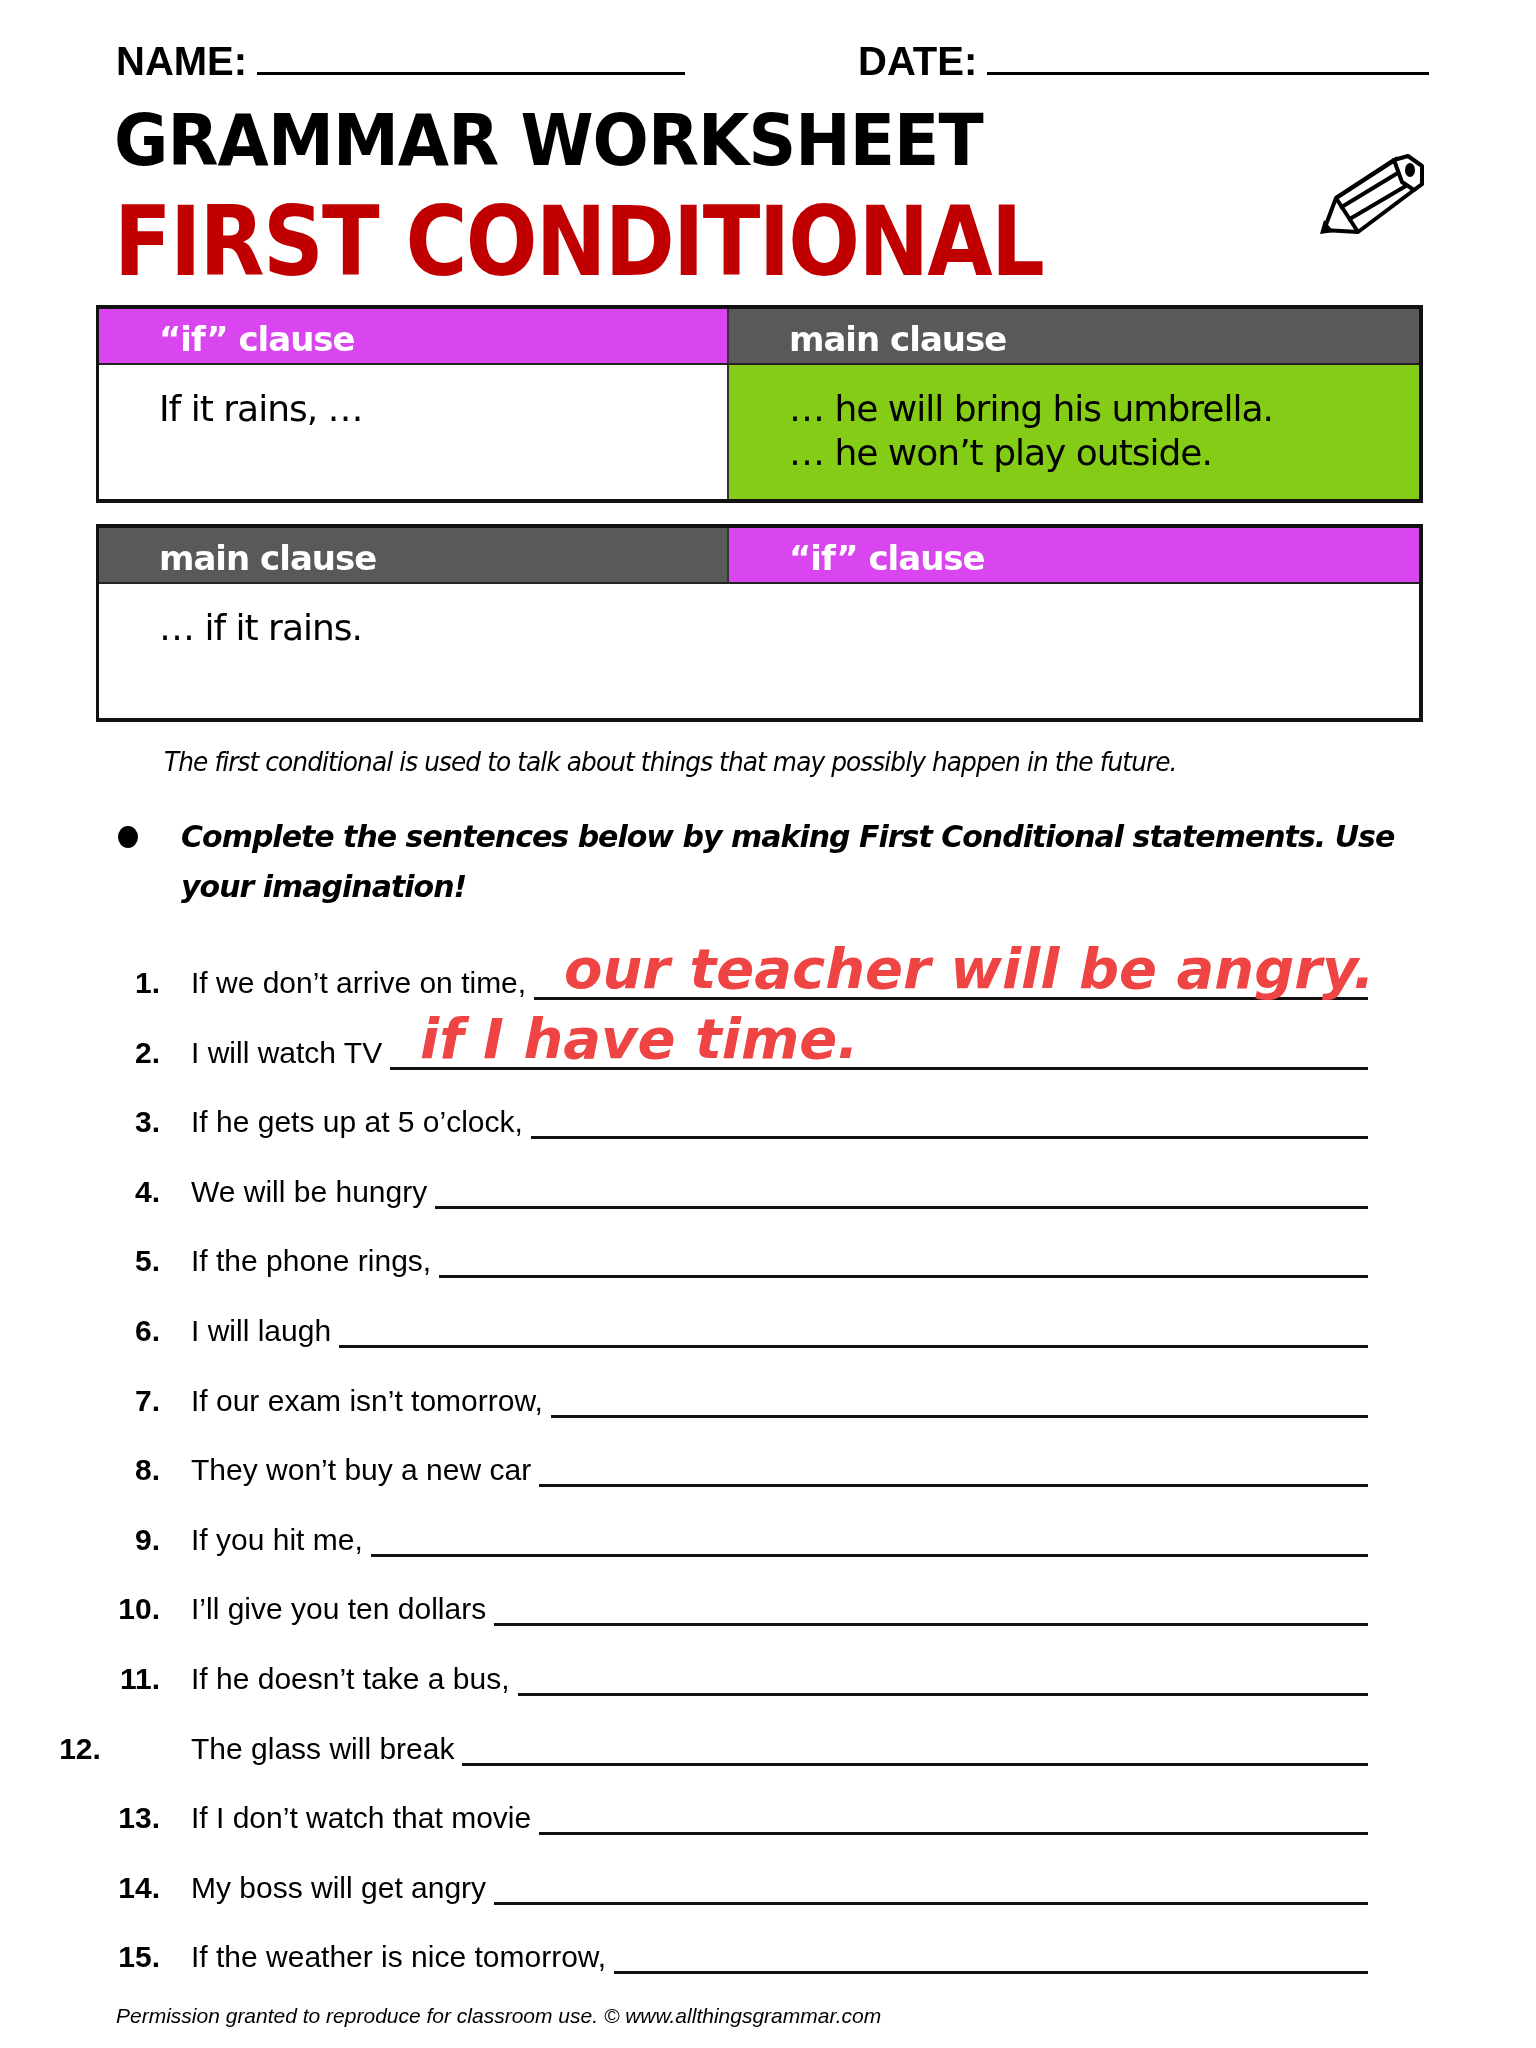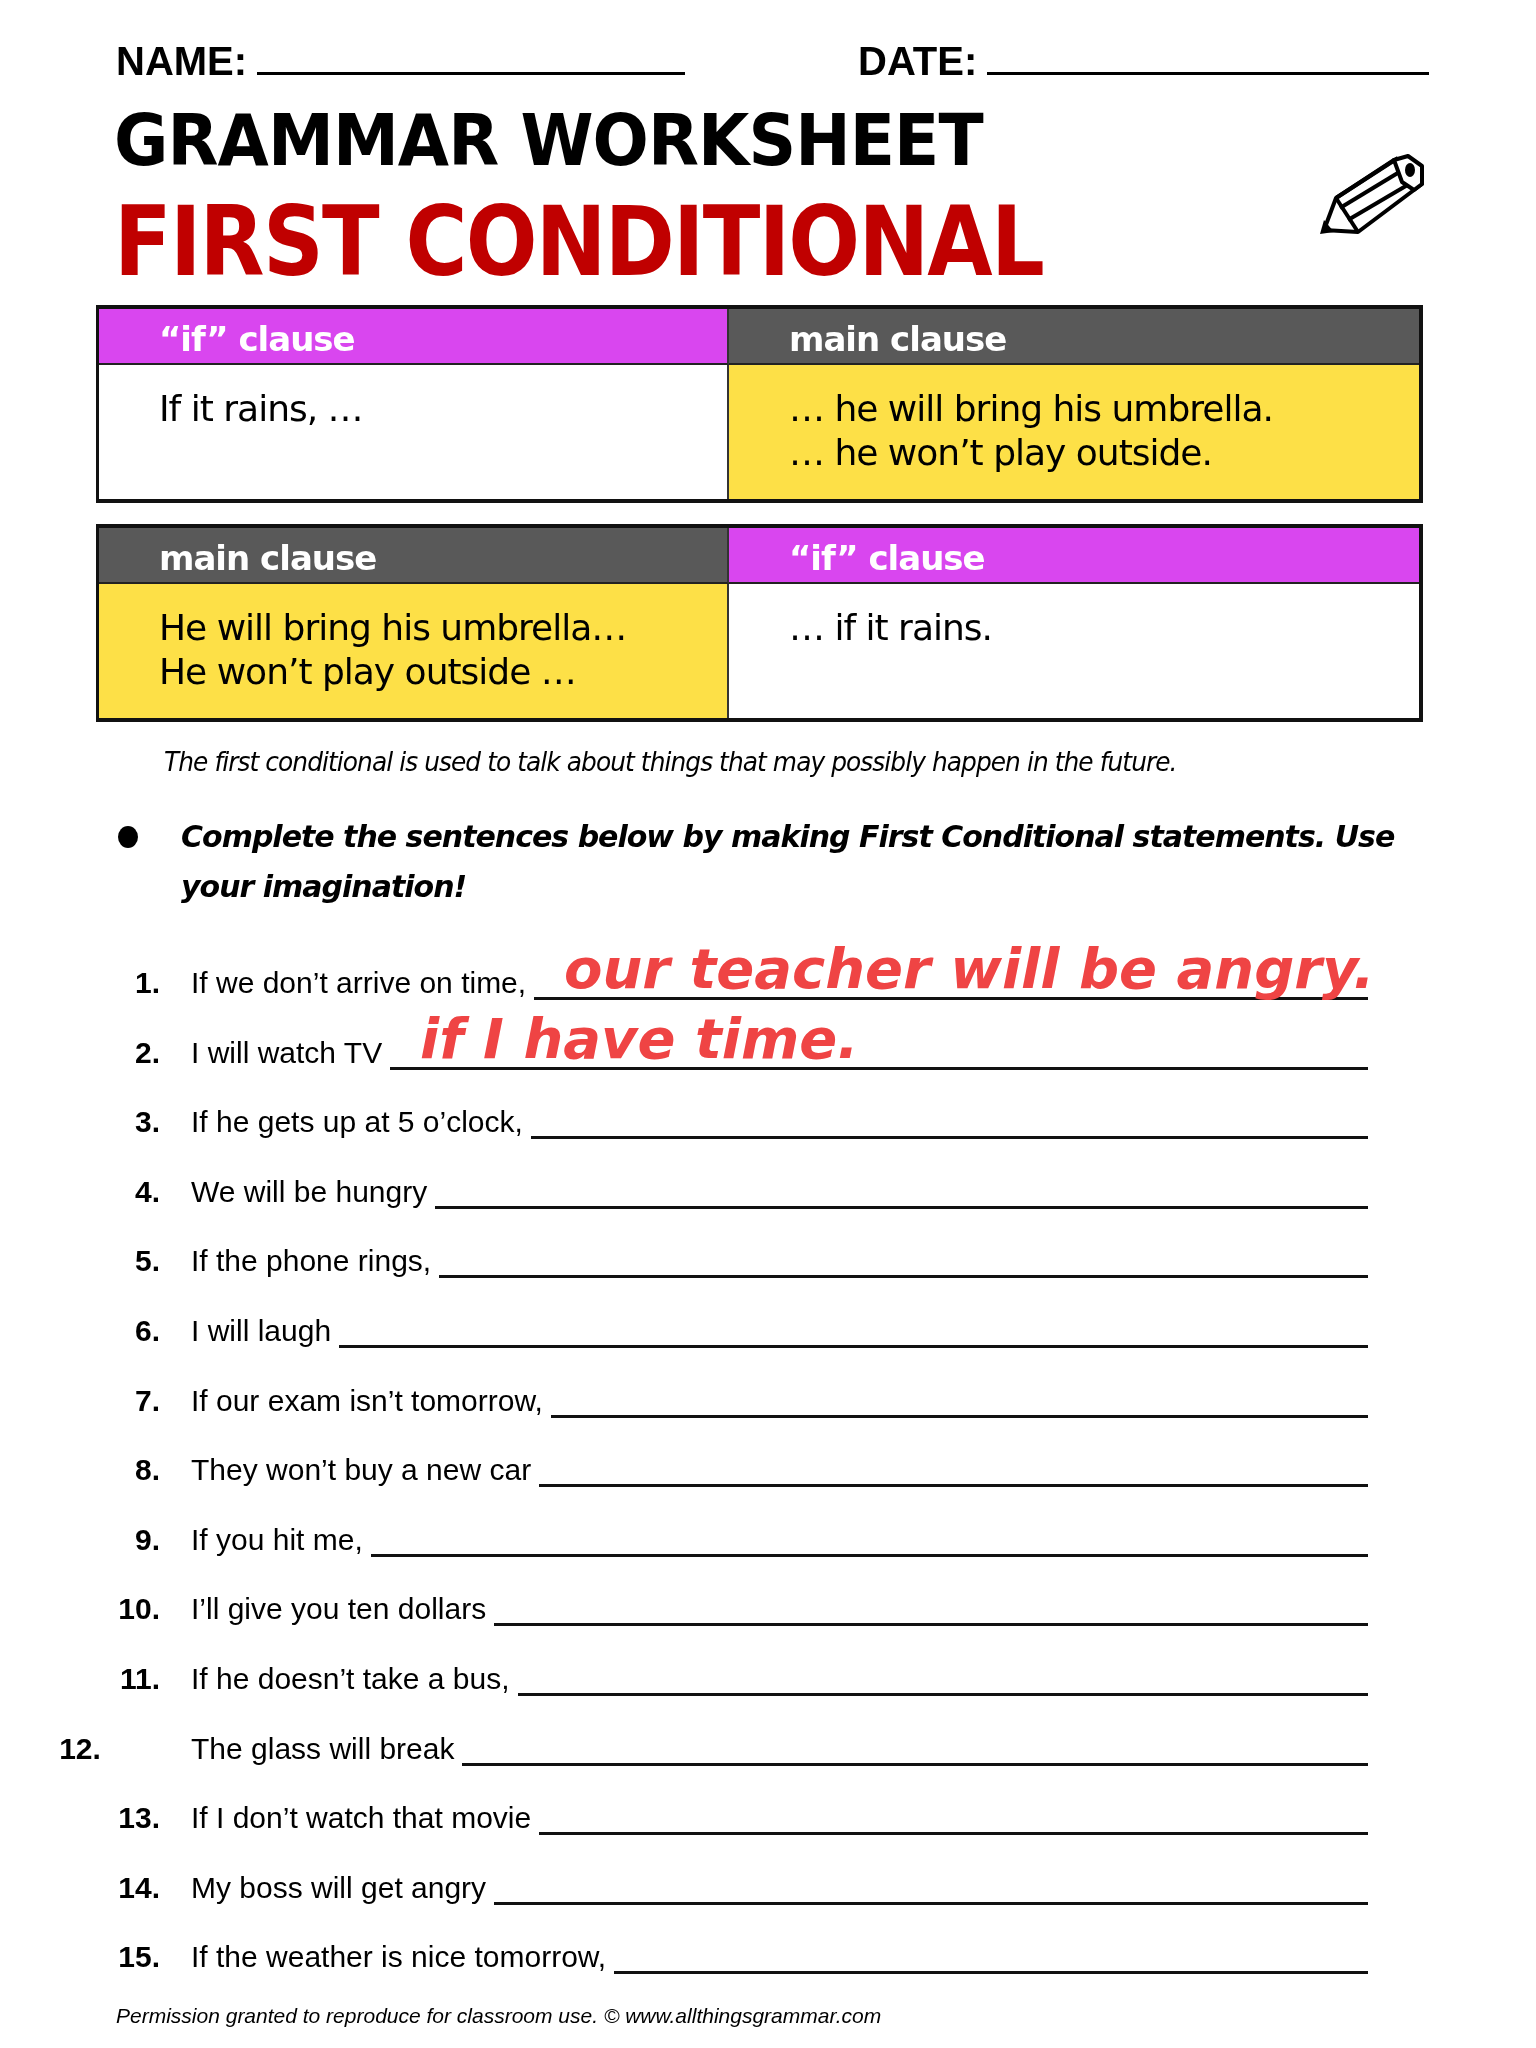--- a/index.html
+++ b/index.html
@@ -14,21 +14,21 @@
   .title2 { left: 114px; top: 186px; font-size: 96px; font-weight: bold; font-family: "DejaVu Sans", sans-serif; color: #c00000; letter-spacing: -2px; white-space: nowrap; transform: scaleX(0.88); transform-origin: left; }
 
   .pencil { left: 1318px; top: 146px; width: 110px; height: 90px; }
 
   .ctable { position: absolute; left: 96px; width: 1327px; border: 4px solid #111; border-left-width: 3px; border-right-width: 4px; display: grid; grid-template-columns: 630px 1fr; font-family: "DejaVu Sans", sans-serif; box-sizing: border-box; }
   .ctable .th { height: 56px; color: #fff; font-size: 34px; font-weight: bold; display: flex; align-items: flex-end; padding: 0 0 4px 60px; box-sizing: border-box; border-bottom: 2px solid #222; transform-origin: left; letter-spacing: -1px; }
   .ctable .th.light { background: #d946ef; }
   .ctable .th.dark { background: #595959; }
   .ctable .td { height: 134px; font-size: 36px; padding: 22px 0 0 60px; box-sizing: border-box; line-height: 44px; letter-spacing: -1px; }
   .ctable .td.white { background: #fff; }
-  .ctable .td.gray { background: #fde047; }
+  .ctable .td.gray { background: #84cc16; }
   .ctable .col-left { border-right: 2px solid #333; }
   .ctable .td span { display: block; white-space: nowrap; }
 
   .note { left: 164px; top: 746px; font-size: 27px; font-style: italic; font-family: "DejaVu Sans", sans-serif; letter-spacing: -1px; white-space: nowrap; transform: scaleX(0.92); transform-origin: left; }
   .bullet { left: 118px; top: 826px; width: 20px; height: 22px; border-radius: 50%; background: #000; }
   .instr { left: 181px; top: 812px; width: 1230px; font-size: 30px; font-style: italic; font-weight: bold; font-family: "DejaVu Sans", sans-serif; line-height: 50px; letter-spacing: -1px; }
 
   .items { left: 0; top: 966px; width: 1536px; }
   .item { position: absolute; left: 0; height: 60px; width: 1400px; }
   .item .num { position: absolute; right: 1376px; top: 0; font-size: 30px; font-weight: bold; white-space: nowrap; }
@@ -74,24 +74,20 @@
   </div>
   <div class="td gray">
     <span>… he will bring his umbrella.</span>
     <span>… he won’t play outside.</span>
   </div>
 </div>
 
 <div class="ctable" style="top:524px;">
   <div class="th dark col-left">main clause</div>
   <div class="th light">“if” clause</div>
-  <div class="td gray col-left">
-    <span>He will bring his umbrella…</span>
-    <span>He won’t play outside …</span>
-  </div>
   <div class="td white">
     <span>… if it rains.</span>
   </div>
 </div>
 
 <div class="abs note">The first conditional is used to talk about things that may possibly happen in the future.</div>
 
 <div class="abs bullet"></div>
 <div class="abs instr">Complete the sentences below by making First Conditional statements.  Use your imagination!</div>
 

